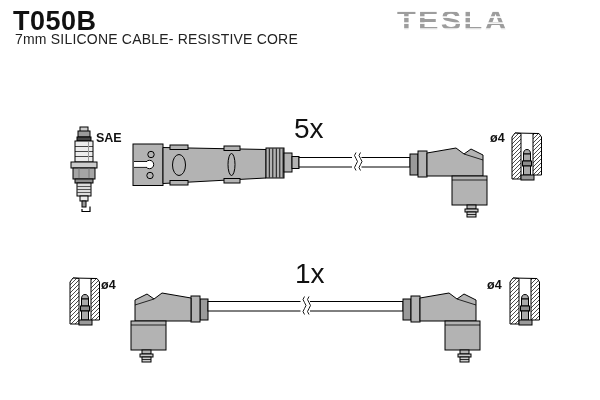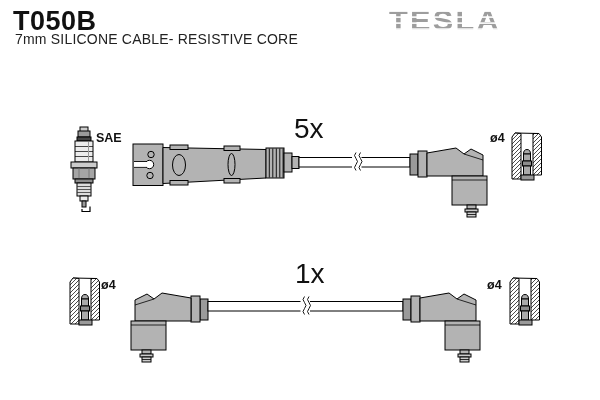--- a/index.html
+++ b/index.html
@@ -8,21 +8,21 @@
     font-family:"Liberation Sans",sans-serif;overflow:hidden;
   }
   .part-number{
     position:absolute;left:13px;top:6px;font-size:27px;font-weight:bold;
     color:#111;letter-spacing:0.5px;
   }
   .subtitle{
     position:absolute;left:15px;top:31px;font-size:14px;color:#222;
     letter-spacing:0.2px;
   }
-  .logo-wrap{position:absolute;left:388px;top:6px;width:120px;height:30px;}
+  .logo-wrap{position:absolute;left:396px;top:6px;width:120px;height:30px;}
   svg text{font-family:"Liberation Sans",sans-serif;}
   .qty-label{font-size:28px;fill:#111;}
   .small-label{font-size:12.5px;font-weight:bold;fill:#111;}
 </style>
 </head>
 <body>
 
 <div id="stage">
 
   <div class="part-number">T050B</div>

